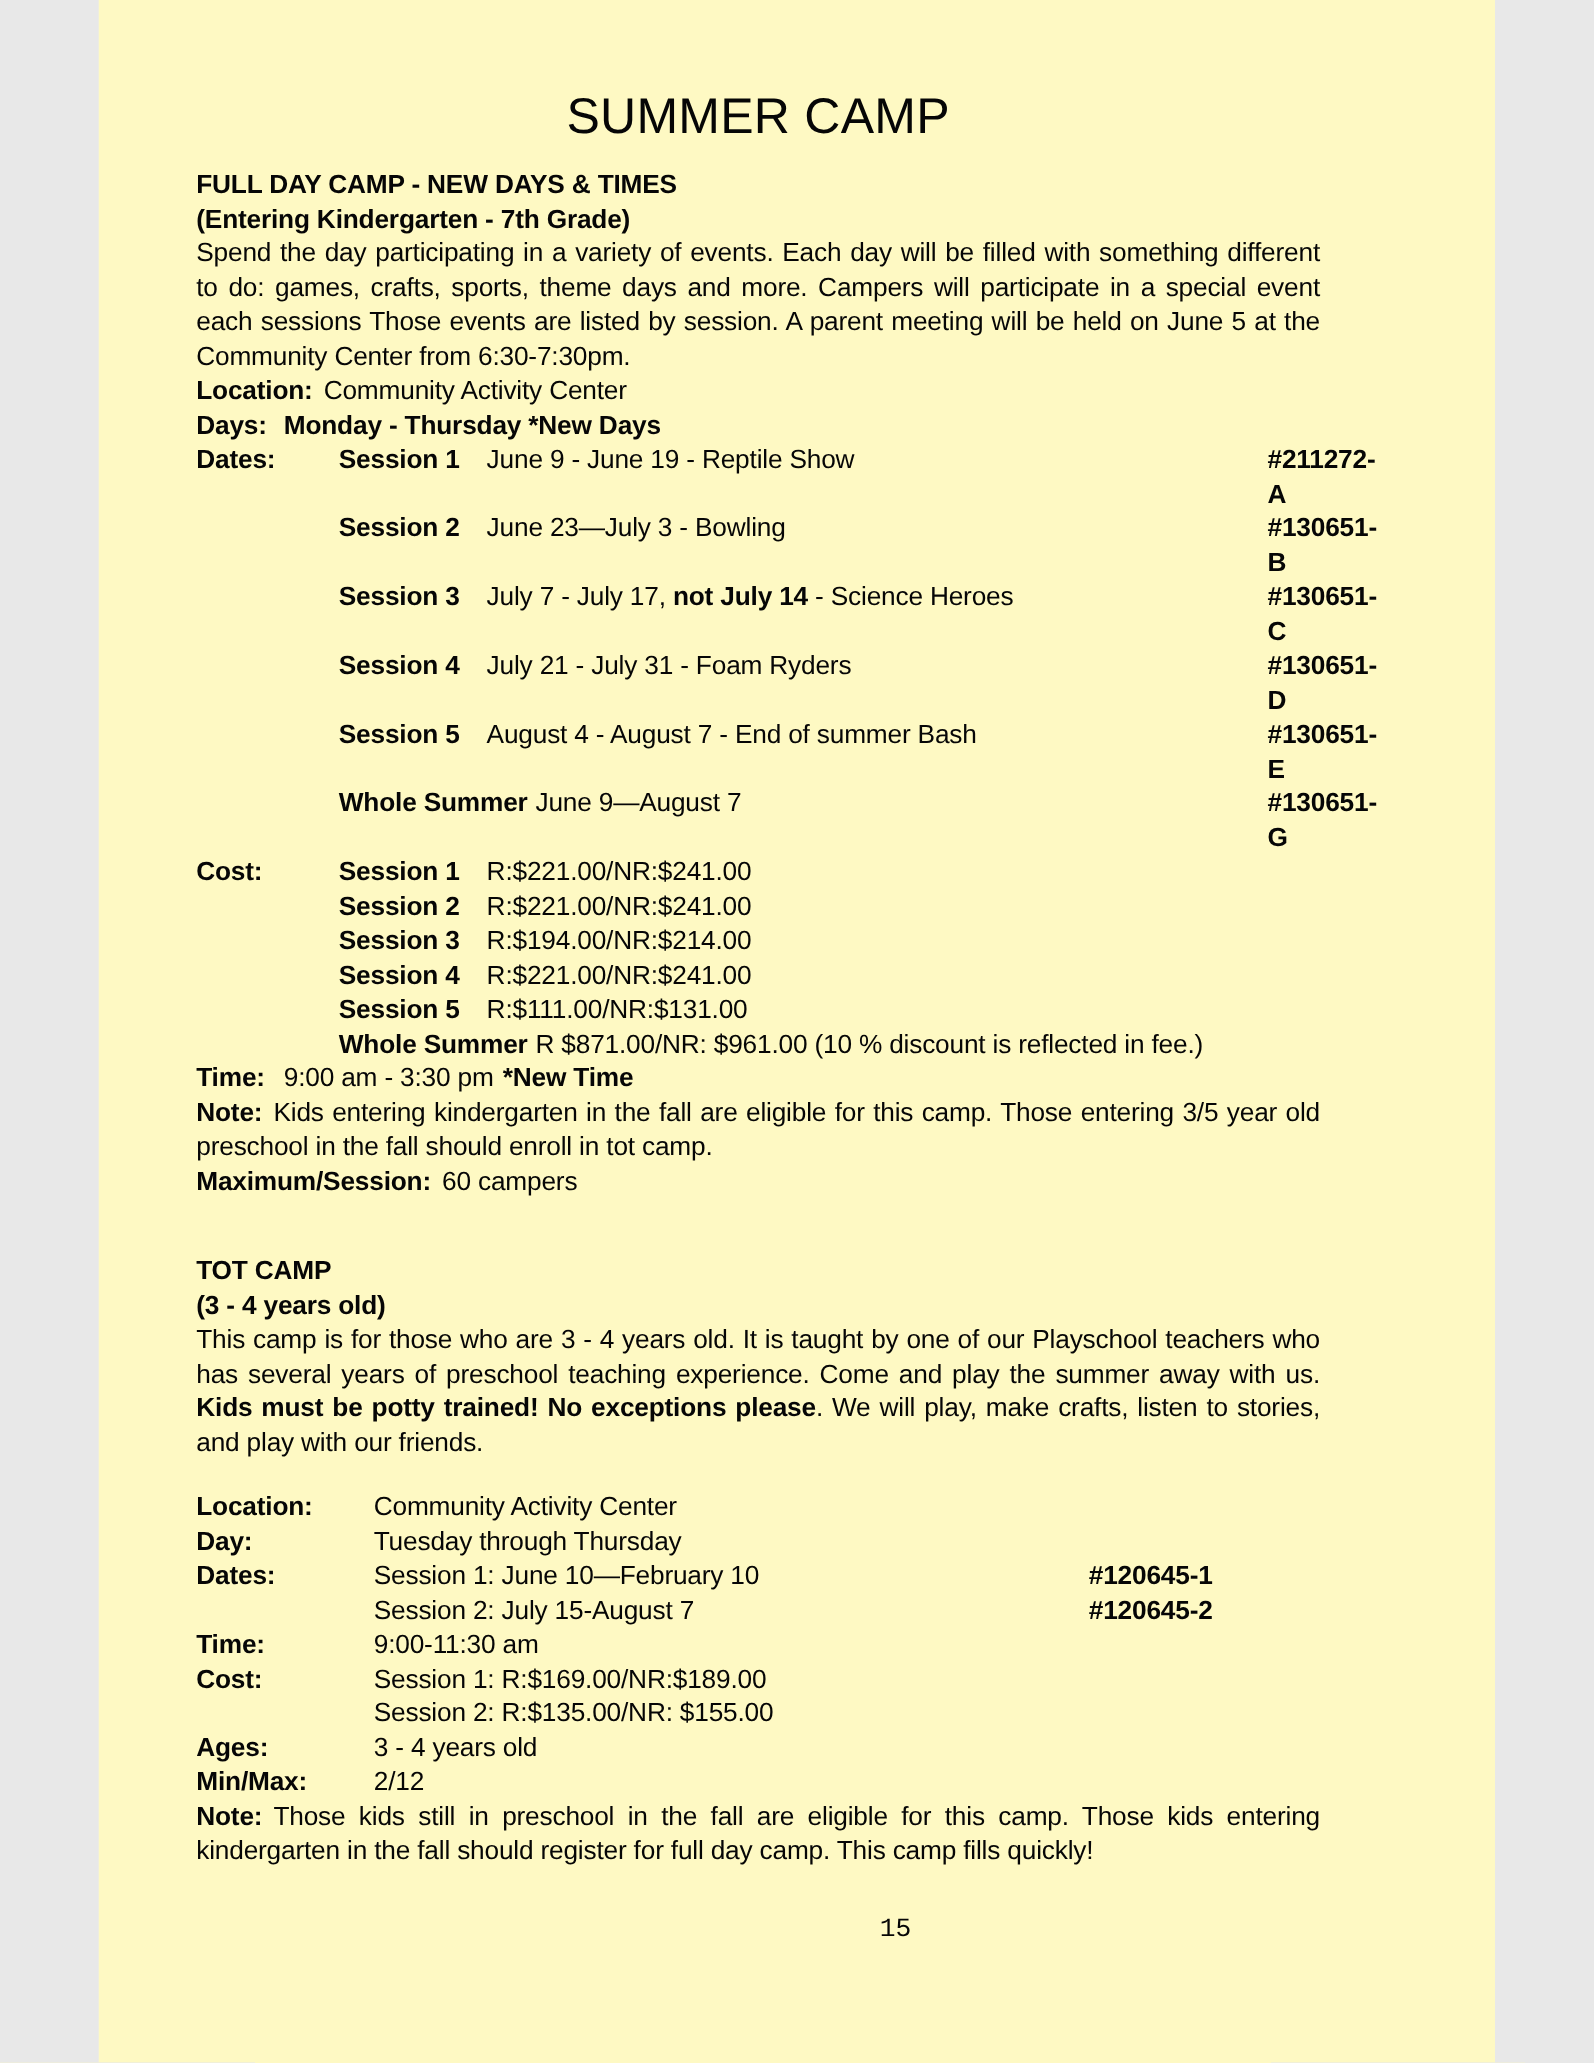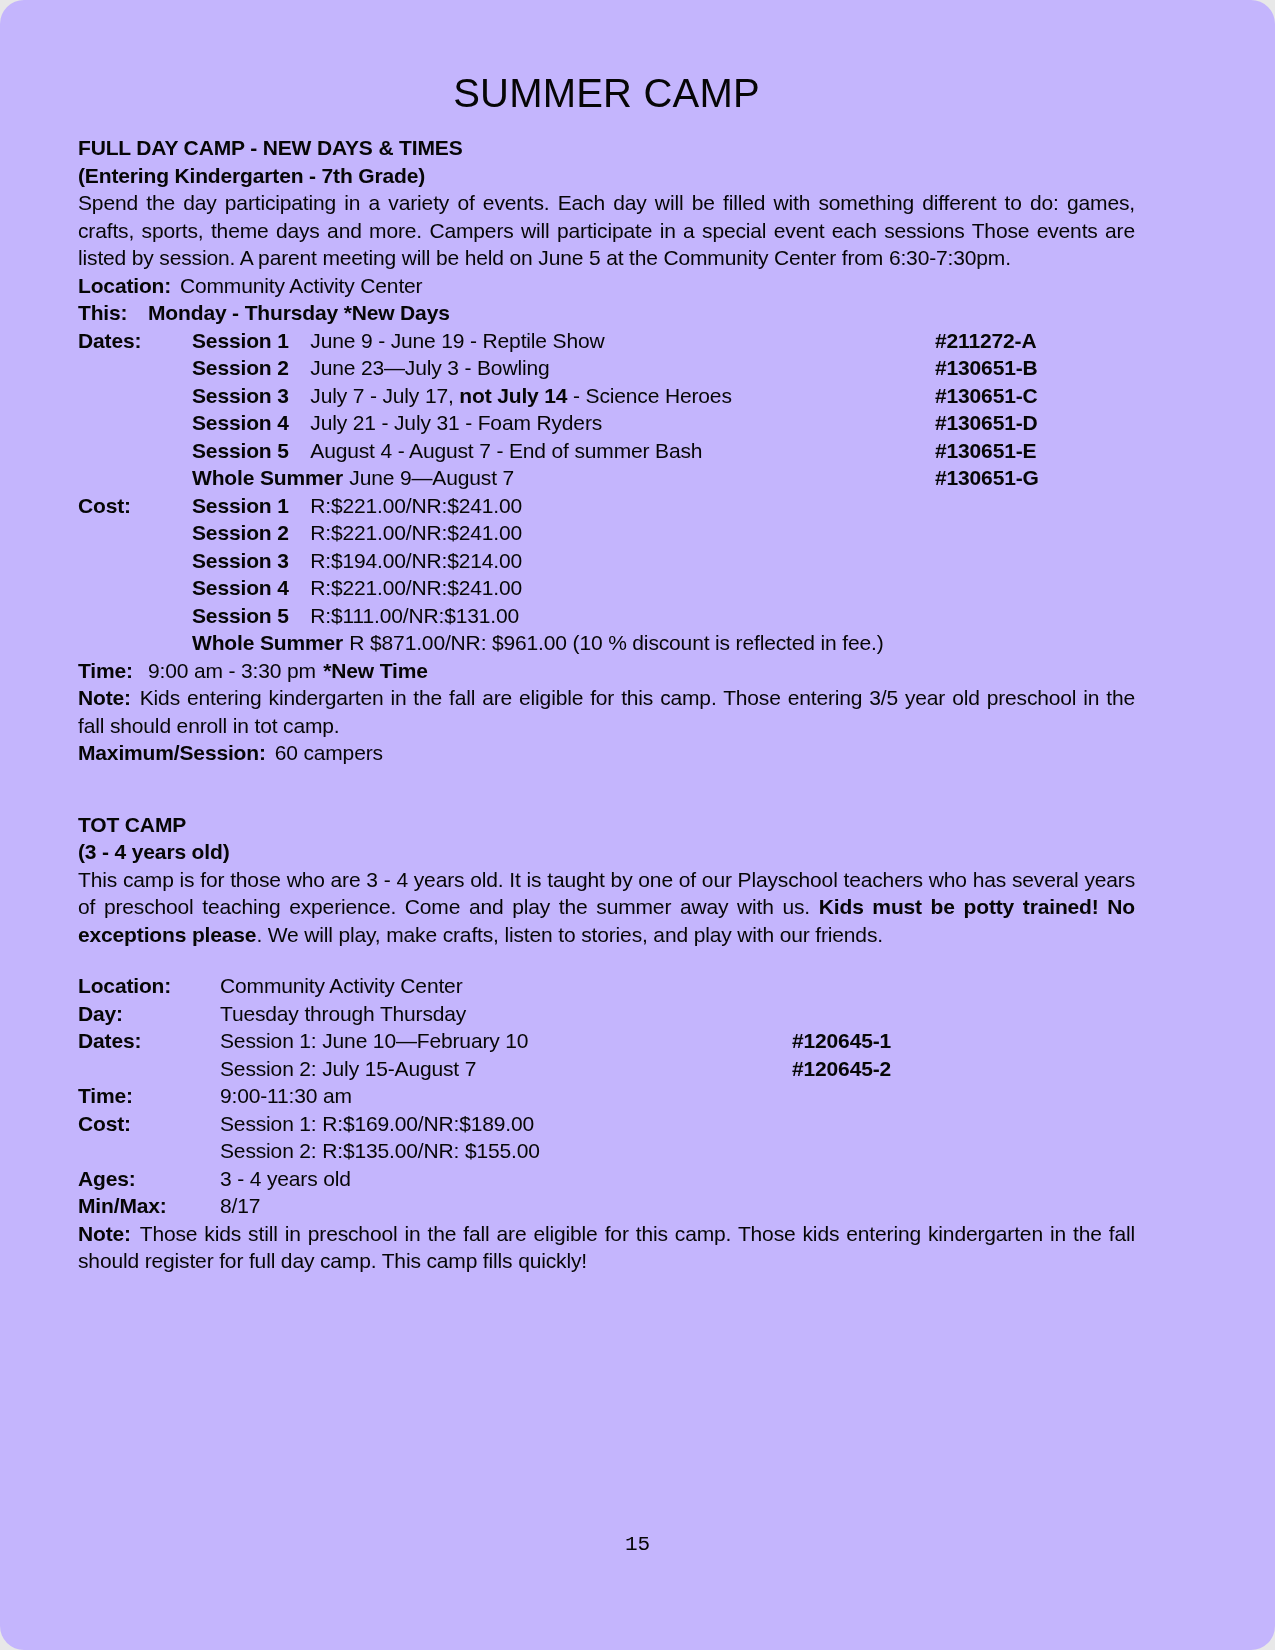--- a/index.html
+++ b/index.html
@@ -1,27 +1,26 @@
 <!DOCTYPE html>
 <html><head>
 <meta charset="utf-8">
 <style>
   html,body{margin:0;padding:0;background:#e8e8e8;}
   .page{
     position:relative;
-    width:1275px;height:1650px;
-    background:#c4b5fd;
+    width:1117px;height:1650px;
+    background:#fef9c3;
     font-family:"Liberation Sans", sans-serif;
     color:#060606;
     font-size:21px;
     line-height:27.5px;
     letter-spacing:-0.15px;
     margin:0 auto;
     overflow:hidden;
-    border-radius:24px;
   }
   .content{padding:70px 140px 0 78px;}
   h1.title{
     font-size:40px;
     font-weight:400;
     text-align:center;
     margin:0 0 18px 0;
     line-height:1.15;
     letter-spacing:0.2px;
   }
@@ -57,21 +56,21 @@
     <section>
       <div class="h2">FULL DAY CAMP  - NEW DAYS &amp; TIMES</div>
       <div class="h2">(Entering Kindergarten - 7th Grade)</div>
       <p class="body just">Spend the day participating in a variety of events. Each day will be filled with something different to do: games, crafts, sports, theme days and more. Campers will participate in a special event each sessions   Those events are listed by session. A parent meeting will be held on June 5 at the Community Center from 6:30-7:30pm.</p>
 
       <div>
         <span class="b plabel">Location:</span><span>Community Activity Center</span>
       </div>
 
       <div class="grid3">
-        <span class="b">This:</span>
+        <span class="b">Days:</span>
         <span class="b">Monday - Thursday *New Days</span>
         <span></span>
       </div>
 
       <div class="grid3">
         <span class="b">Dates:</span>
         <span><span class="sess">Session 1</span><span>June 9 - June 19 - Reptile Show</span></span>
         <span class="b">#211272-A</span>
       </div>
       <div class="grid3">
@@ -189,21 +188,21 @@
           <span>Session 2:  R:$135.00/NR: $155.00</span>
           <span></span>
         </div>
         <div class="grid-t">
           <span class="b">Ages:</span>
           <span>3 - 4 years old</span>
           <span></span>
         </div>
         <div class="grid-t">
           <span class="b">Min/Max:</span>
-          <span>8/17</span>
+          <span>2/12</span>
           <span></span>
         </div>
       </div>
 
       <p class="body just">
         <span class="b plabel">Note:</span><span>Those kids still in preschool in the fall are eligible for this camp. Those kids entering kindergarten in the fall should register for full day camp.  This camp fills quickly!</span>
       </p>
     </section>
 
   </div>

